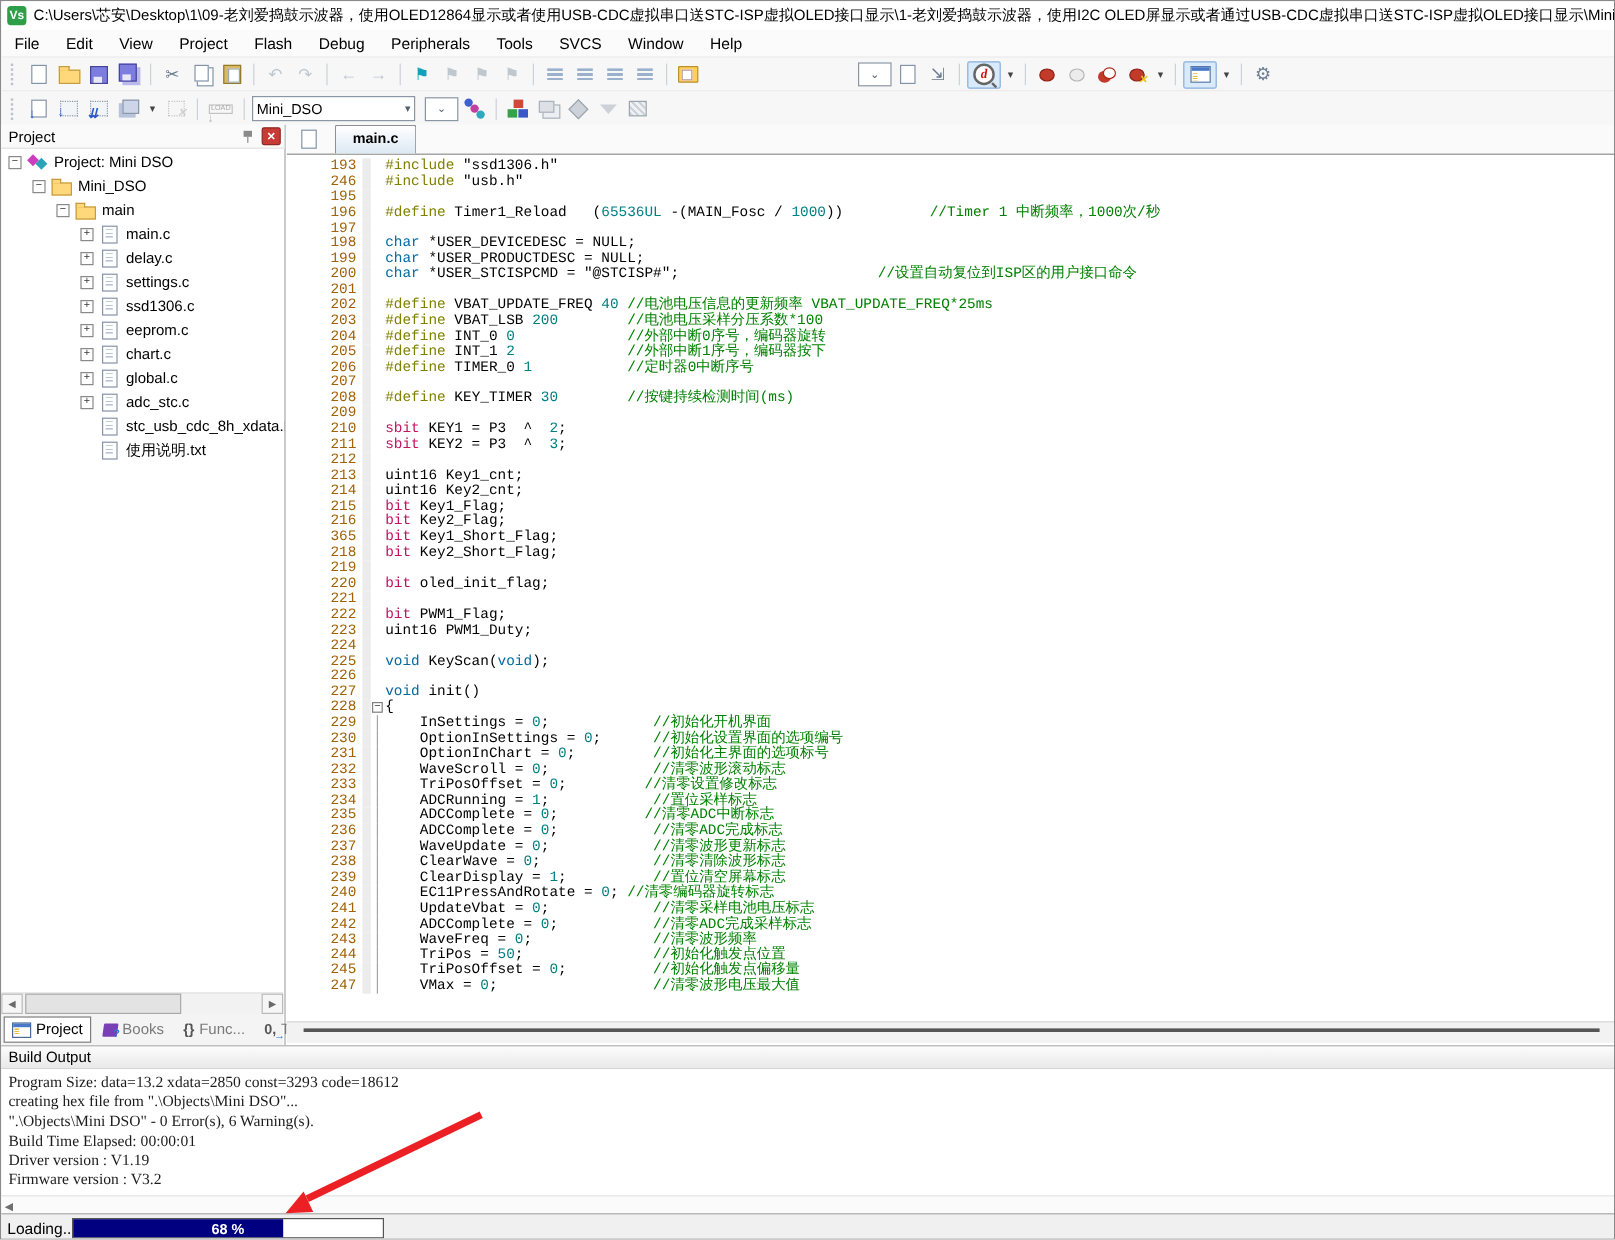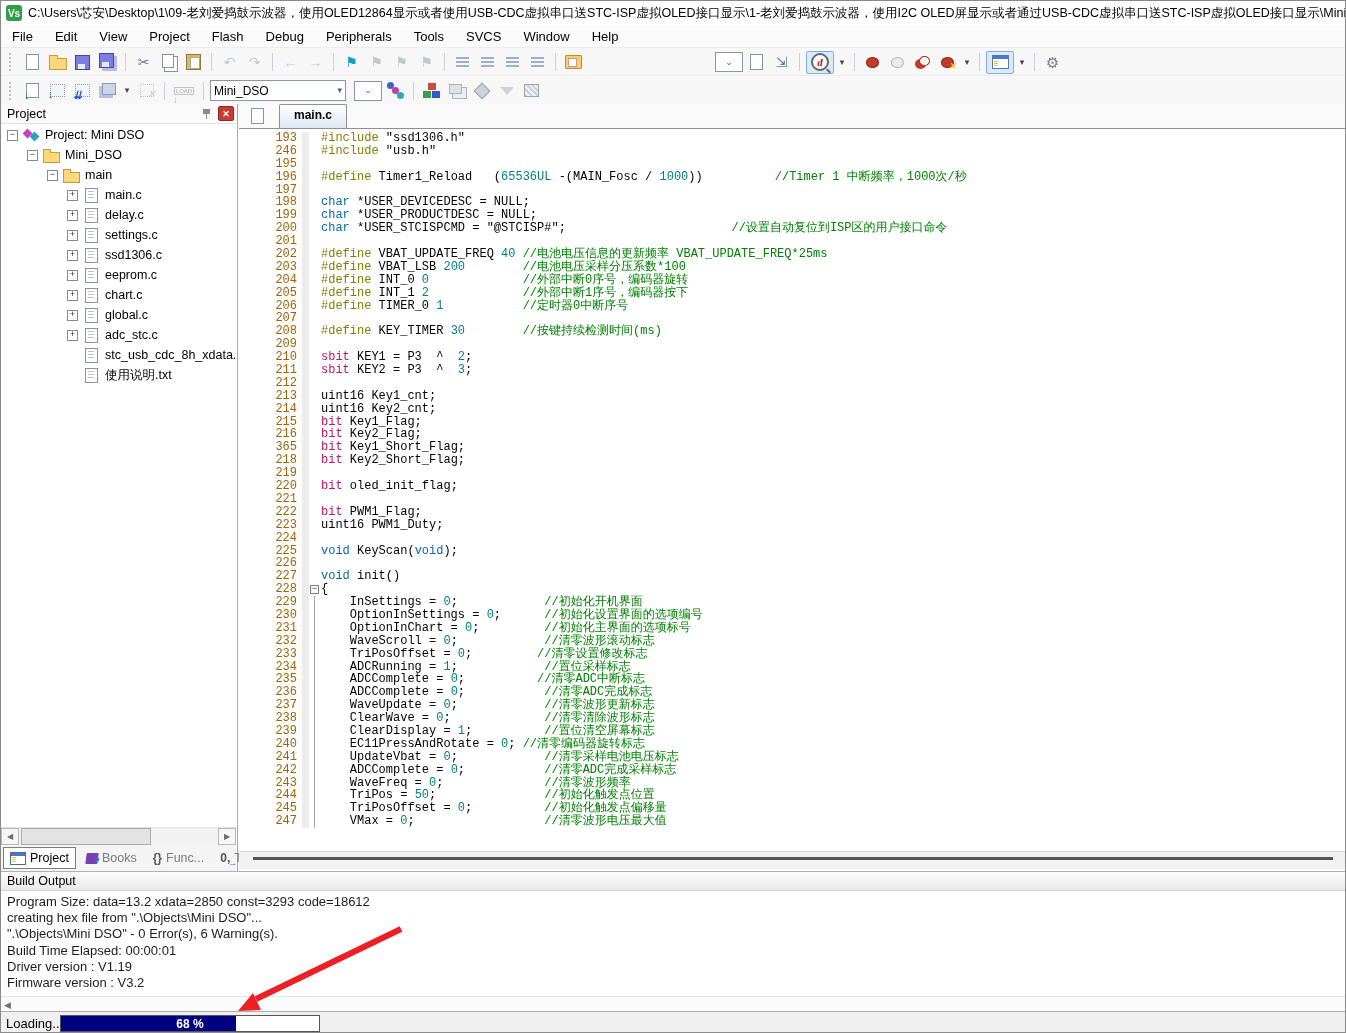--- a/index.html
+++ b/index.html
@@ -122,21 +122,21 @@
   .fold.fl::after{content:"";position:absolute;left:5px;top:0;bottom:0;width:1px;background:#a5a5a5;}
   .fbx{position:absolute;left:1px;top:2px;width:9px;height:9px;border:1px solid #808080;background:#fff;font-size:9px;line-height:7px;text-align:center;color:#333;box-sizing:border-box;}
   .ct{white-space:pre;}
   .cs-t{color:#000}.cs-d{color:#7f7f00}.cs-k{color:#0369a1}.cs-sb{color:#c01460}.cs-n{color:#007f80}.cs-c{color:#008000}
   #ehscroll{position:absolute;left:0;right:0;bottom:0;height:17px;background:#f2f2f2;border-top:1px solid #d8d8d8;}
   #ehthumb{position:absolute;left:14px;right:12px;top:5px;height:3px;background:#555;}
   
   #bohdr{position:absolute;left:0;top:870px;right:0;height:20px;background:linear-gradient(#fcfcfc,#e9e9e9);
          border-top:1px solid #b0b0b0;border-bottom:1px solid #d4d4d4;font-size:12.5px;display:flex;align-items:center;padding-left:6px;box-sizing:border-box;}
   #bobody{position:absolute;left:0;top:890px;right:0;height:105px;background:#fff;
-          font-family:Liberation Sans, sans-serif;font-size:13px;line-height:16.2px;padding:3px 6px;color:#1c1c1c;box-sizing:border-box;}
+          font-family:Liberation Serif, serif;font-size:13px;line-height:16.2px;padding:3px 6px;color:#1c1c1c;box-sizing:border-box;}
   #boscroll{position:absolute;left:0;top:995px;right:0;height:15px;background:#fbfbfb;border-top:1px solid #e4e4e4;
             display:flex;align-items:center;padding-left:3px;color:#707070;font-size:9px;}
   
   #statusbar{position:absolute;left:0;top:1010px;right:0;height:23px;background:#f0f0f0;border-top:1px solid #ababab;box-sizing:border-box;}
   #loadtxt{position:absolute;left:5px;top:4px;font-size:13px;}
   #pbar{position:absolute;left:59px;top:3px;width:258px;height:15px;border:1px solid #555;background:#fff;}
   #pfill{height:100%;background:#010080;}
   #ptext{position:absolute;inset:0;display:flex;align-items:center;justify-content:center;color:#fff;font-weight:bold;font-size:12px;}
   #arrowsvg{position:absolute;left:190px;top:895px;pointer-events:none;}
 </style>

